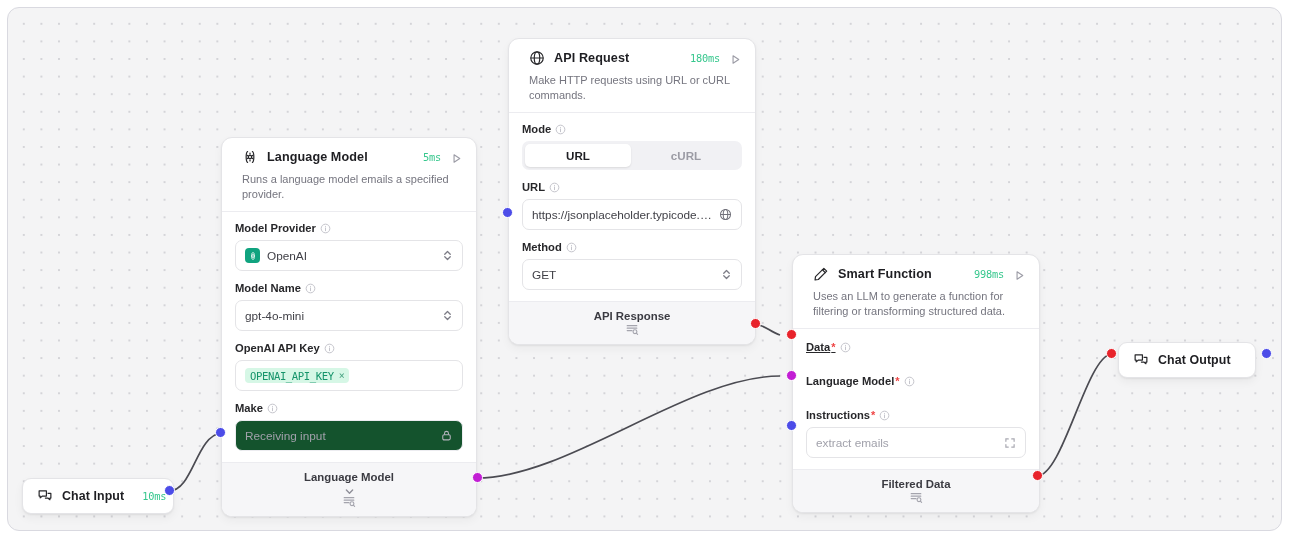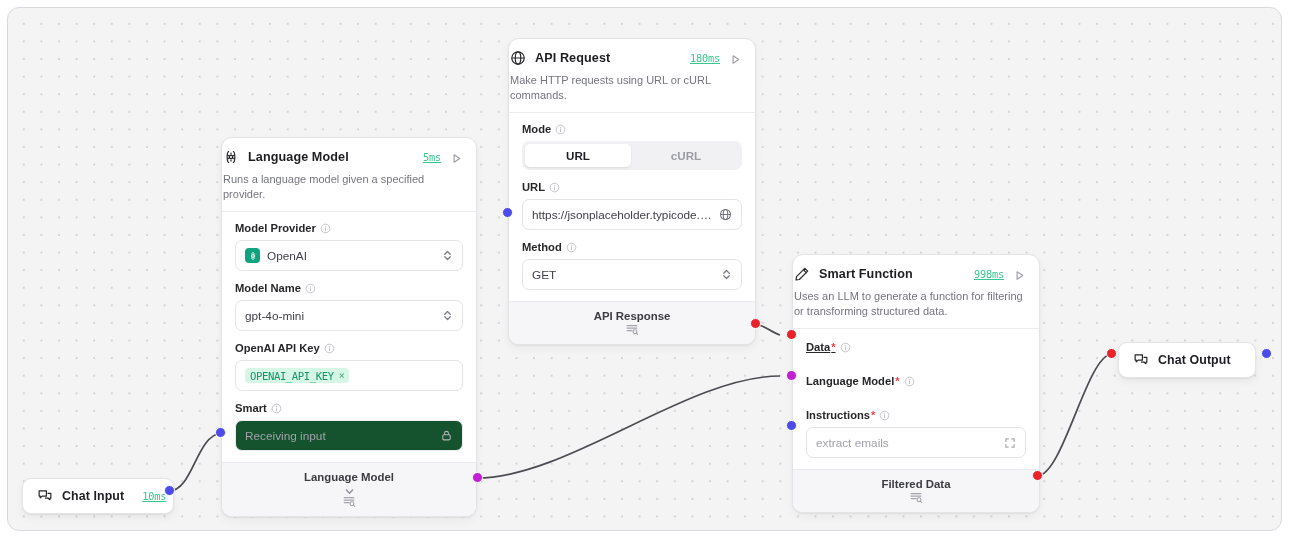--- a/index.html
+++ b/index.html
@@ -28,27 +28,27 @@
   svg.edges path { fill: none; stroke: #4b4b52; stroke-width: 1.7px; }
 
   
   .node {
     position: absolute;
     background: #ffffff;
     border: 1px solid #e4e4e7;
     border-radius: 11px;
     box-shadow: 0 1px 2px rgba(16,16,22,.06), 0 4px 10px rgba(16,16,22,.045);
   }
-  .node-head { padding: 11px 13px 9px 1px; }
+  .node-head { padding: 11px 13px 9px 20px; }
   .head-row { display: flex; align-items: center; gap: 9px; }
   .node-icon { width: 16px; height: 16px; flex: none; color: #27272a; display: flex; align-items: center; justify-content: center; }
   .node-icon svg { display: block; }
   .node-title { font-size: 12.6px; font-weight: 700; color: #1e1e22; letter-spacing: .1px; white-space: nowrap; }
   .head-spacer { flex: 1 1 auto; }
-  .timing { font-family: "DejaVu Sans Mono", monospace; font-size: 10.3px; color: #36c78d; letter-spacing: -.2px; text-decoration: underline; }
+  .timing { font-family: "DejaVu Sans Mono", monospace; font-size: 10.3px; color: #36c78d; letter-spacing: -.2px; }
   .play-icon { width: 13px; height: 13px; color: #9c9ca6; flex: none; }
   .node-desc { margin-top: 7px; font-size: 11px; line-height: 1.38; color: #75757f; }
   .node-divider { height: 1px; background: #ececf0; }
   .node-body { padding: 10px 13px 8px 13px; }
   .node-foot {
     background: #f6f6f8;
     border-top: 1px solid #ececf0;
     border-radius: 0 0 10px 10px;
     padding: 8px 13px;
     display: flex; align-items: center; justify-content: flex-end; 
@@ -157,21 +157,21 @@
         </span>
         <span class="node-title">Language Model</span>
         <span class="head-spacer"></span>
         <span class="timing">5ms</span>
         <span class="play-icon">
           <svg viewBox="0 0 16 16" width="13" height="13" fill="none" stroke="currentColor" stroke-width="1.4" stroke-linejoin="round">
               <path d="M5 3.4 L12 8 L5 12.6 Z"></path>
             </svg>
         </span>
       </div>
-      <div class="node-desc">Runs a language model given a specified provider.</div>
+      <div class="node-desc">Runs a language model emails a specified provider.</div>
     </div>
     <div class="node-divider"></div>
     <div class="node-body">
 
       <div class="field">
         <div class="field-label">
           <span>Model Provider</span>
           <span class="info-icon">
             <svg viewBox="0 0 16 16" width="11" height="11" fill="none" stroke="currentColor" stroke-width="1.4">
                 <circle cx="8" cy="8" r="6.3"></circle>
@@ -230,21 +230,21 @@
         <div class="ctrl">
           <span class="token">
             <span>OPENAI_API_KEY</span>
             <span class="x">×</span>
           </span>
         </div>
       </div>
 
       <div class="field">
         <div class="field-label">
-          <span>Smart</span>
+          <span>Make</span>
           <span class="info-icon">
             <svg viewBox="0 0 16 16" width="11" height="11" fill="none" stroke="currentColor" stroke-width="1.4">
                 <circle cx="8" cy="8" r="6.3"></circle>
                 <path d="M8 7.2v4M8 4.9v.1" stroke-linecap="round"></path>
               </svg>
           </span>
         </div>
         <div class="ctrl disabled">
           <span class="val ph">Receiving input</span>
           <span class="lock-icon">

